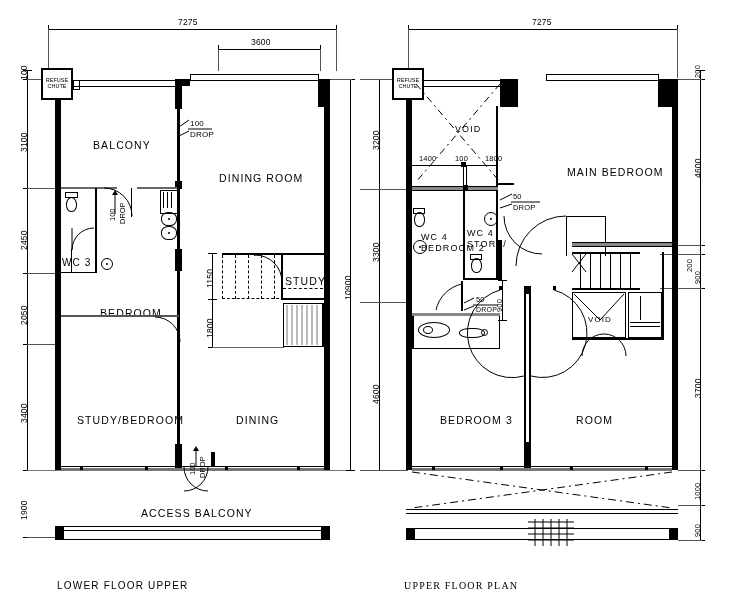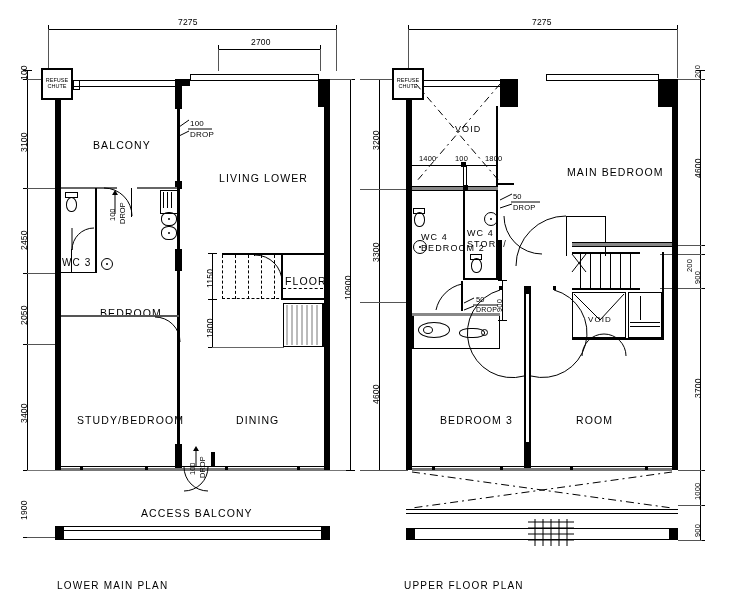--- a/index.html
+++ b/index.html
@@ -44,21 +44,21 @@
     <div class="dimvline" style="left:336px;top:25px;height:9px;"></div>
     <div class="dimvline" style="left:48px;top:29px;height:42px;background:#555;"></div>
     <div class="dimvline" style="left:336px;top:29px;height:42px;background:#555;"></div>
     <div class="lbl" style="left:178px;top:18px;">7275</div>
 
     <div class="dimline" style="left:218px;top:49px;width:102px;"></div>
     <div class="dimvline" style="left:218px;top:45px;height:9px;"></div>
     <div class="dimvline" style="left:320px;top:45px;height:9px;"></div>
     <div class="dimvline" style="left:218px;top:49px;height:22px;background:#555;"></div>
     <div class="dimvline" style="left:320px;top:49px;height:22px;background:#555;"></div>
-    <div class="lbl" style="left:251px;top:38px;">2700</div>
+    <div class="lbl" style="left:251px;top:38px;">3600</div>
 
     <div class="dimvline" style="left:27px;top:70px;height:400px;"></div>
 
     <div class="tick" style="left:23px;top:70px;width:9px;height:1px;"></div>
     <div class="tick" style="left:23px;top:79px;width:9px;height:1px;"></div>
     <div class="tick" style="left:23px;top:188px;width:9px;height:1px;"></div>
     <div class="tick" style="left:23px;top:273px;width:9px;height:1px;"></div>
     <div class="tick" style="left:23px;top:344px;width:9px;height:1px;"></div>
     <div class="tick" style="left:23px;top:470px;width:9px;height:1px;"></div>
     <div class="tick" style="left:23px;top:537px;width:9px;height:1px;"></div>
@@ -163,23 +163,23 @@
 
     <svg width="732" height="600">
       <line x1="179" y1="127" x2="189" y2="120" stroke="#000" stroke-width="1"></line>
       <line x1="179" y1="136" x2="189" y2="131" stroke="#000" stroke-width="1"></line>
       <line x1="188" y1="129" x2="212" y2="129" stroke="#000" stroke-width="1"></line>
     </svg>
     <div class="lbl" style="left:190px;top:120px;font-size:8px;">100</div>
     <div class="lbl" style="left:190px;top:131px;font-size:8px;">DROP</div>
 
     <div class="room" style="left:93px;top:139px;">BALCONY</div>
-    <div class="room" style="left:219px;top:172px;">LIVING  LOWER</div>
+    <div class="room" style="left:219px;top:172px;">DINING  ROOM</div>
     <div class="room" style="left:100px;top:307px;">BEDROOM</div>
-    <div class="room" style="left:285px;top:275px;">FLOOR</div>
+    <div class="room" style="left:285px;top:275px;">STUDY</div>
     <div class="room" style="left:77px;top:414px;">STUDY/BEDROOM</div>
     <div class="room" style="left:236px;top:414px;">DINING</div>
 
     <div class="thin" style="left:61px;top:315px;width:118px;height:2px;background:#555;"></div>
 
     <svg width="732" height="600">
       <path d="M 155 317 A 25 25 0 0 1 180 342" fill="none" stroke="#000" stroke-width="1"></path>
     </svg>
 
     <div>
@@ -237,21 +237,21 @@
     </svg>
     <div class="lblv small" style="left:189px;top:475px;font-size:7.5px;">100</div>
     <div class="lblv small" style="left:199px;top:478px;font-size:7.5px;">DROP</div>
 
     <div class="room" style="left:141px;top:507px;">ACCESS BALCONY</div>
     <div class="outline" style="left:55px;top:526px;width:275px;height:14px;"></div>
     <div class="wall" style="left:55px;top:526px;width:9px;height:14px;"></div>
     <div class="wall" style="left:321px;top:526px;width:9px;height:14px;"></div>
     <div class="thin" style="left:64px;top:530px;width:257px;height:1px;"></div>
 
-    <div class="title" style="left:57px;top:580px;">LOWER MAIN PLAN</div>
+    <div class="title" style="left:57px;top:580px;">LOWER FLOOR UPPER</div>
   </div>
 
   <div>
 
     <div class="dimline" style="left:408px;top:29px;width:270px;"></div>
     <div class="dimvline" style="left:408px;top:25px;height:9px;"></div>
     <div class="dimvline" style="left:677px;top:25px;height:9px;"></div>
     <div class="dimvline" style="left:408px;top:29px;height:42px;background:#555;"></div>
     <div class="dimvline" style="left:677px;top:29px;height:49px;background:#555;"></div>
     <div class="lbl" style="left:532px;top:18px;">7275</div>
@@ -480,16 +480,16 @@
         <line x1="551" y1="519" x2="551" y2="546"></line>
         <line x1="559" y1="519" x2="559" y2="546"></line>
         <line x1="567" y1="519" x2="567" y2="546"></line>
         <line x1="528" y1="522" x2="574" y2="522"></line>
         <line x1="528" y1="528" x2="574" y2="528"></line>
         <line x1="528" y1="534" x2="574" y2="534"></line>
         <line x1="528" y1="540" x2="574" y2="540"></line>
       </g>
     </svg>
 
-    <div class="title" style="left:404px;top:580px;">UPPER FLOOR PLAN</div>
+    <div class="title" style="left:404px;top:580px;font-family:Liberation Serif, serif;">UPPER FLOOR PLAN</div>
   </div>
 
 </div>
 
 </body></html>

